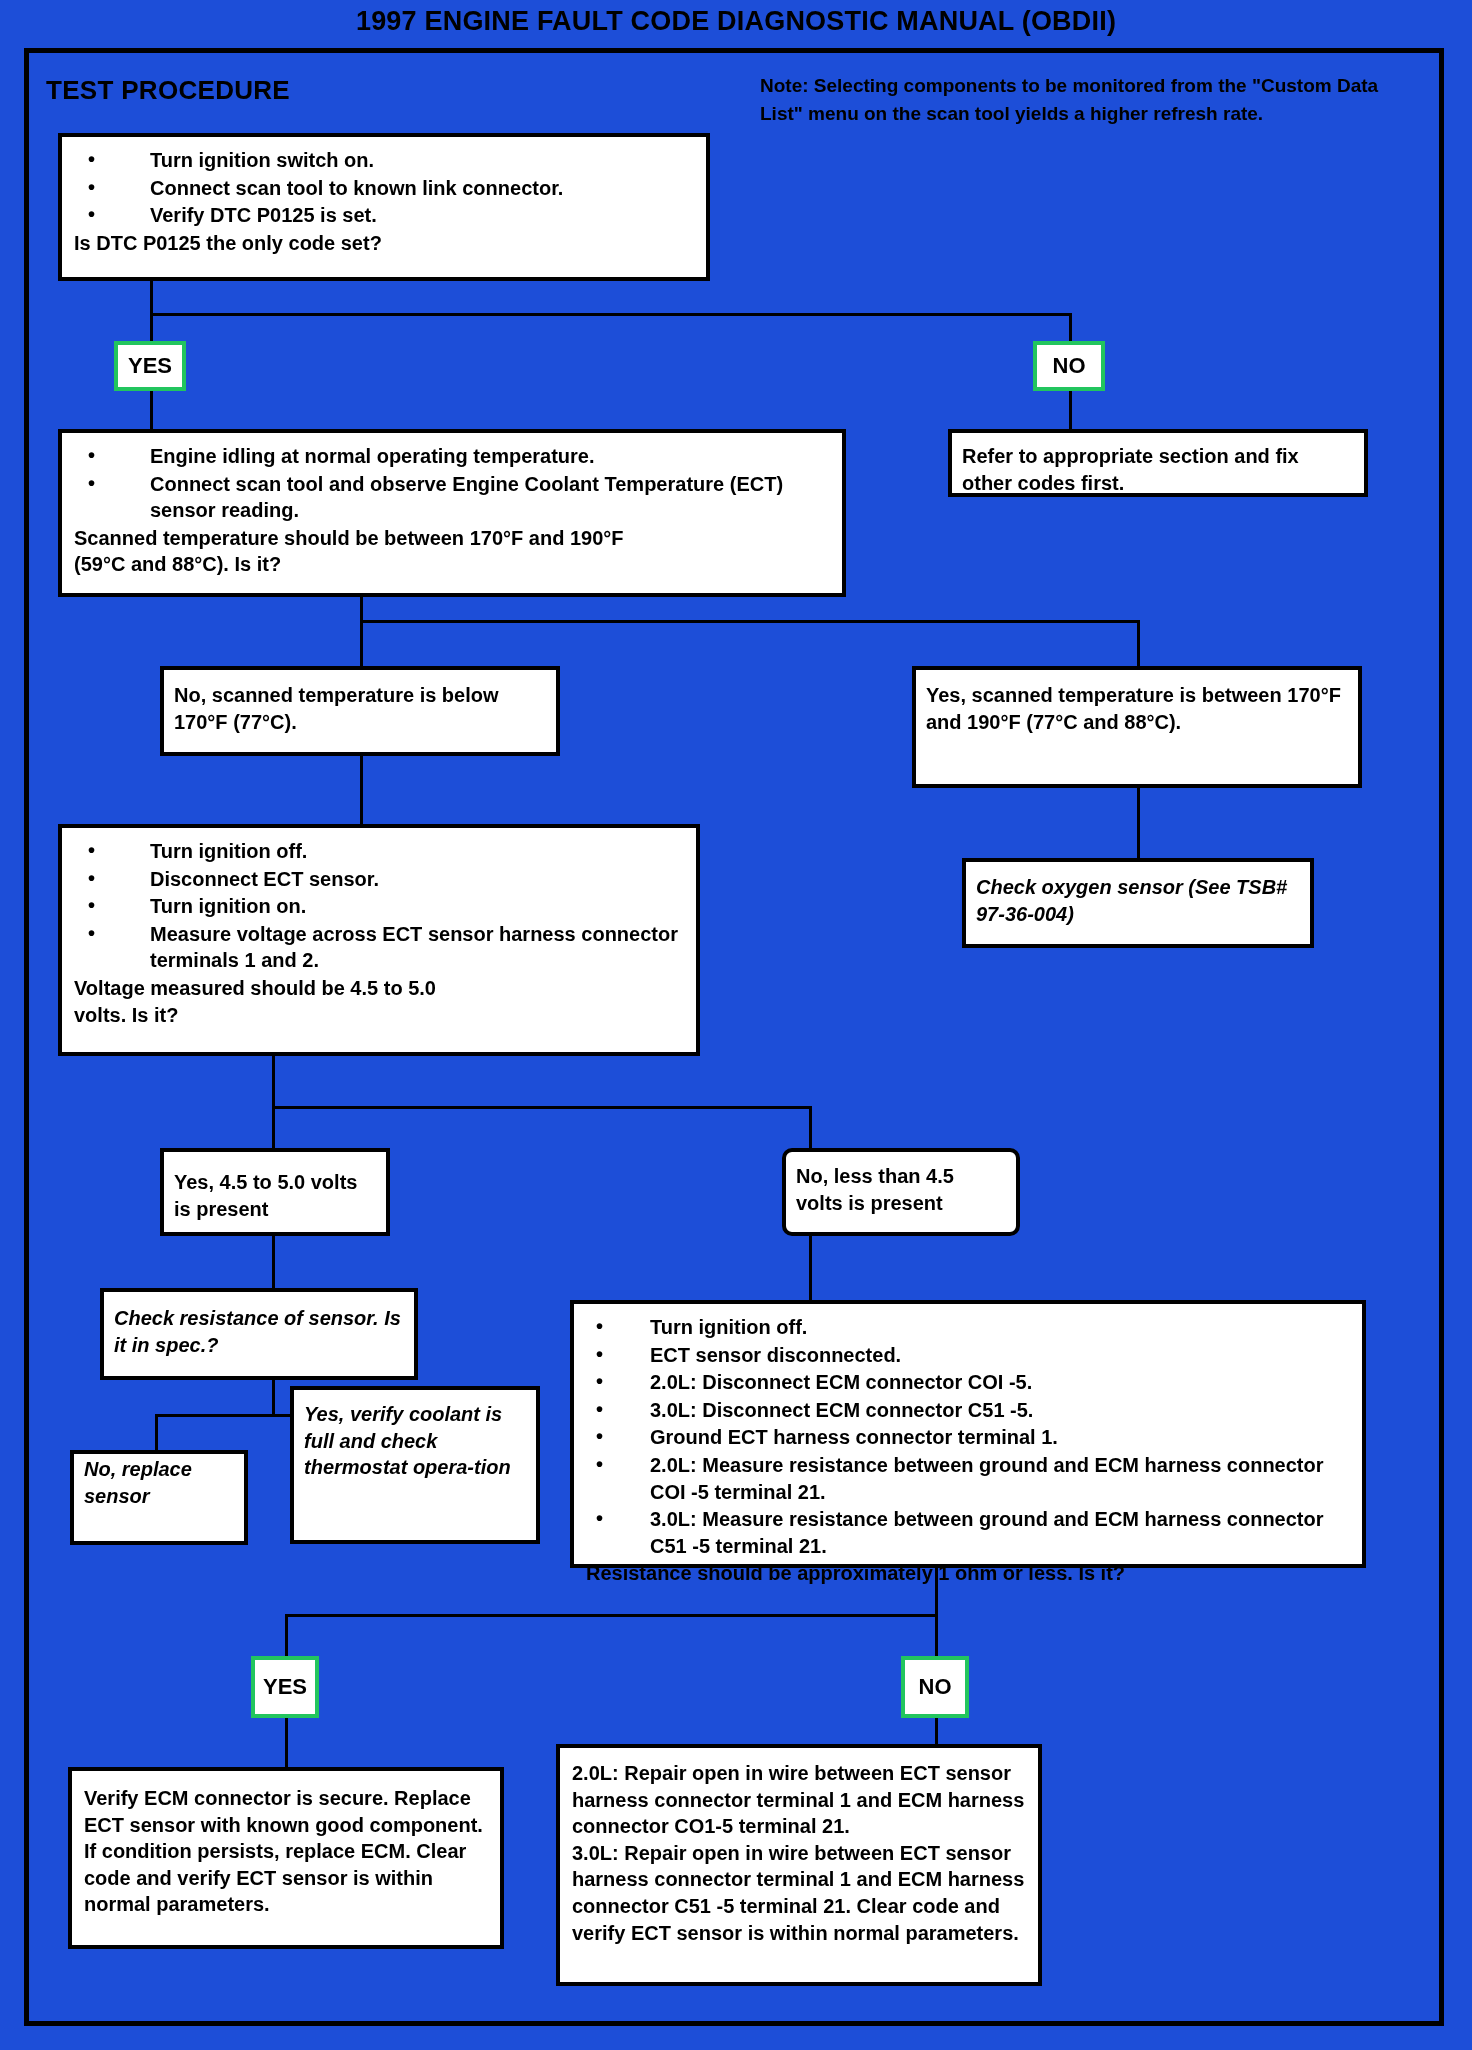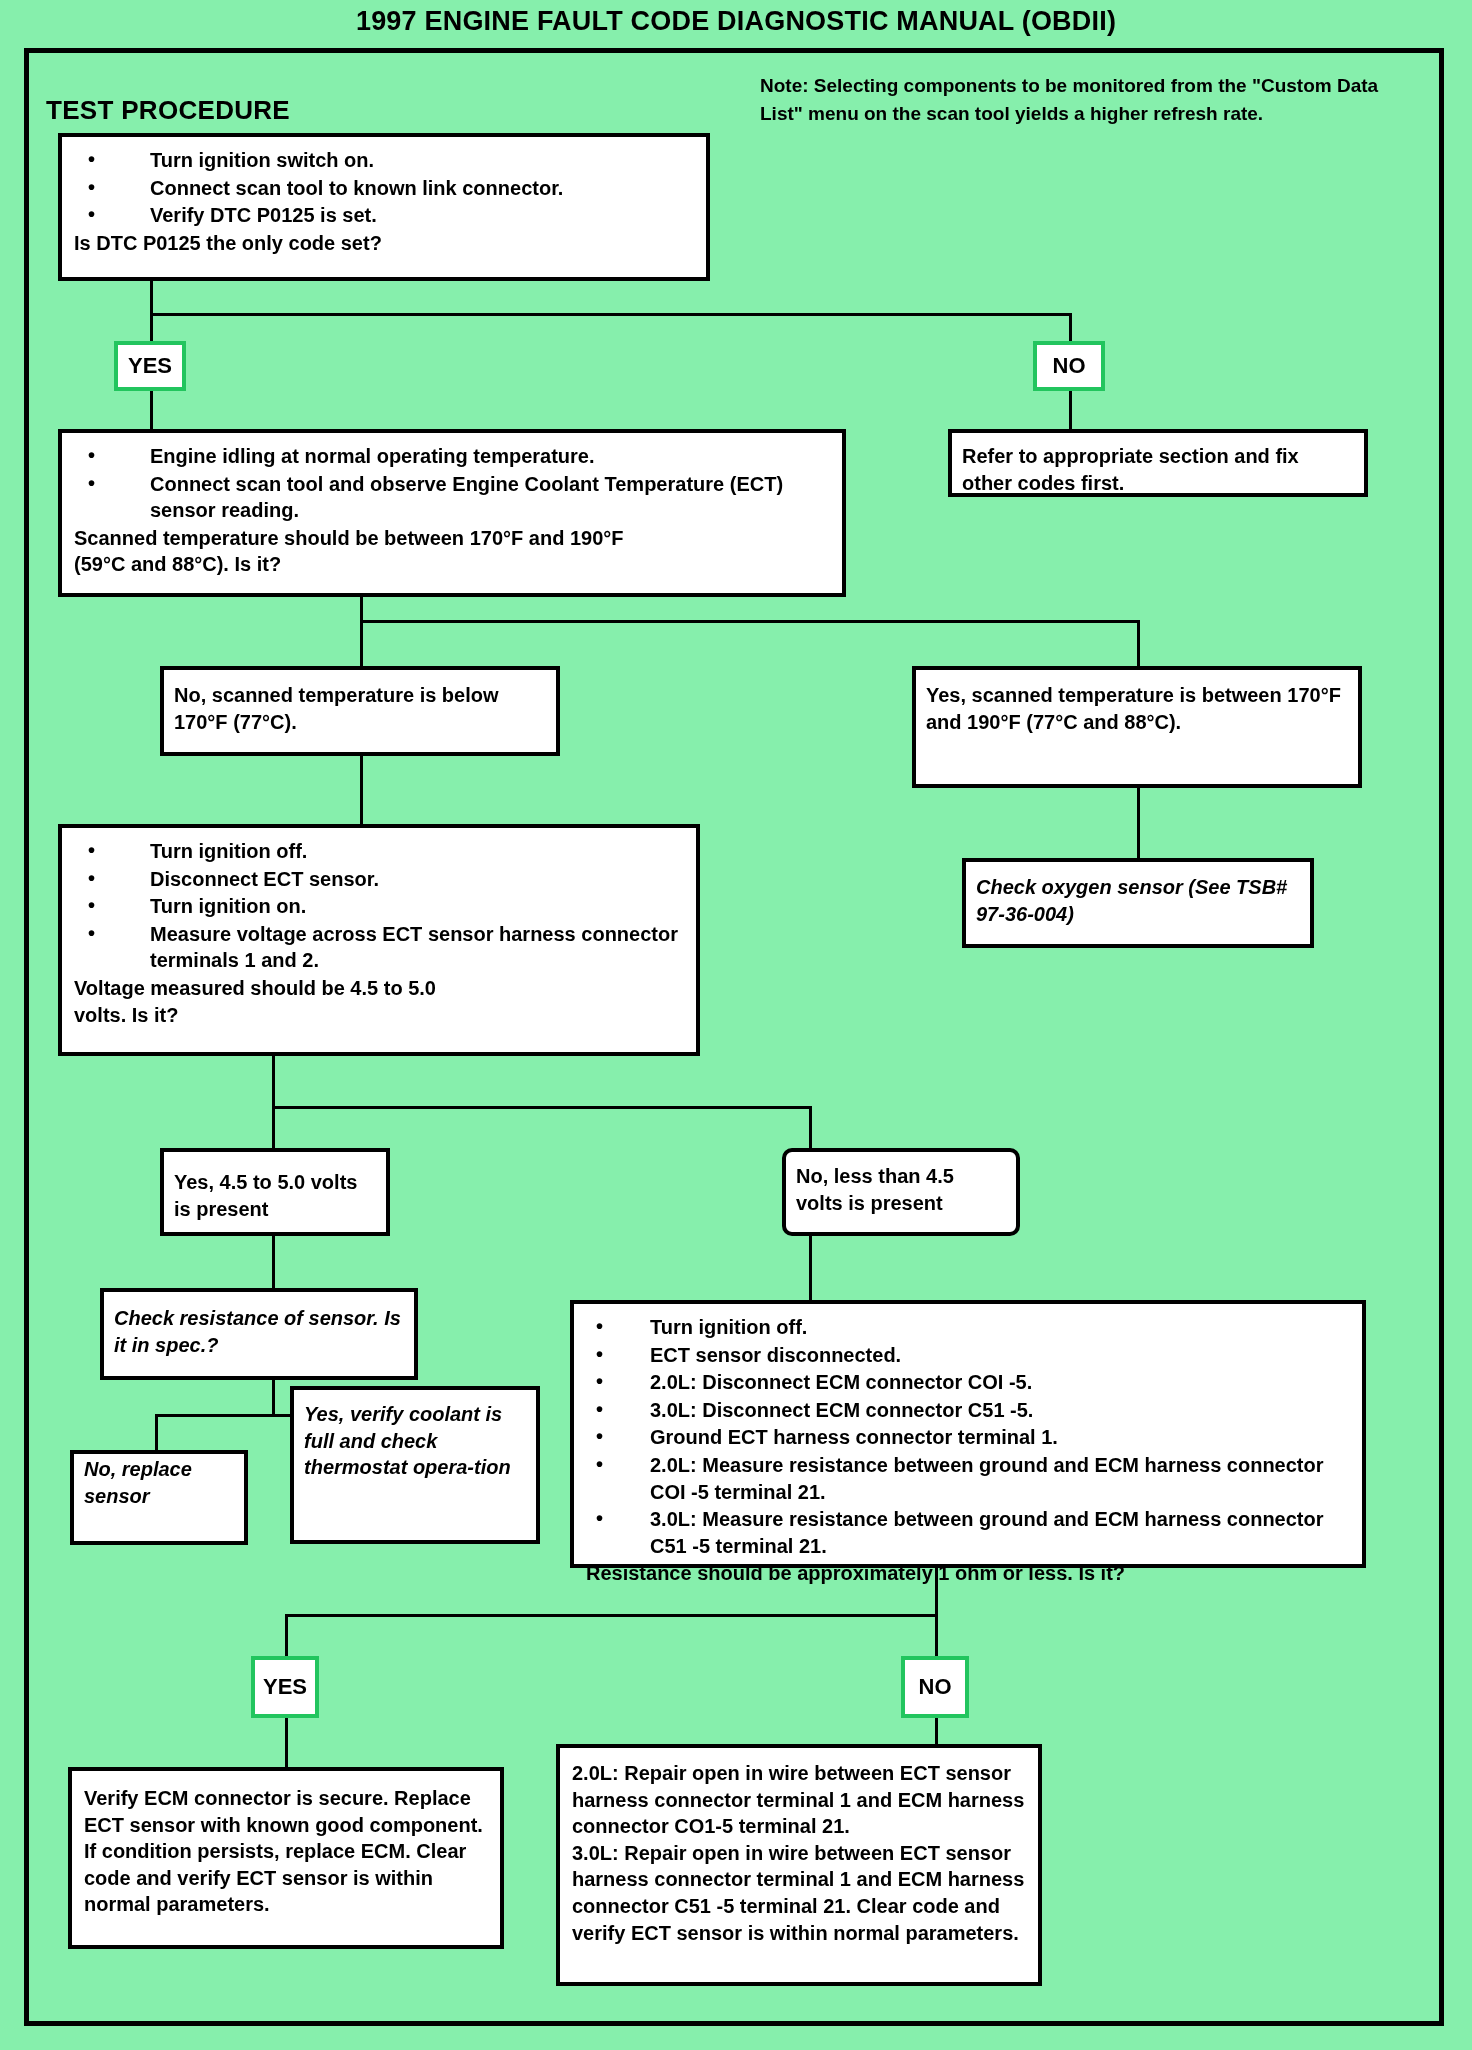--- a/index.html
+++ b/index.html
@@ -8,21 +8,21 @@
     background: #ffffff;
   }
   body {
     font-family: "Liberation Sans", sans-serif;
     color: #000000;
   }
   #page {
     position: relative;
     width: 1472px;
     height: 2050px;
-    background: #86efac;
+    background: #1d4ed8;
     overflow: hidden;
   }
   
   .doc-title {
     position: absolute;
     left: 0;
     top: 6px;
     width: 1472px;
     text-align: center;
     font-size: 27px;
@@ -38,21 +38,20 @@
     height: 1978px;
     border: 5px solid #000;
     box-sizing: border-box;
   }
   
   .section-heading {
     position: absolute;
     font-size: 26px;
     font-weight: bold;
     letter-spacing: 0.3px;
-    margin-top: 20px;
   }
   
   .note {
     position: absolute;
     font-size: 19px;
     font-weight: bold;
     line-height: 1.45;
   }
   
   .box {

